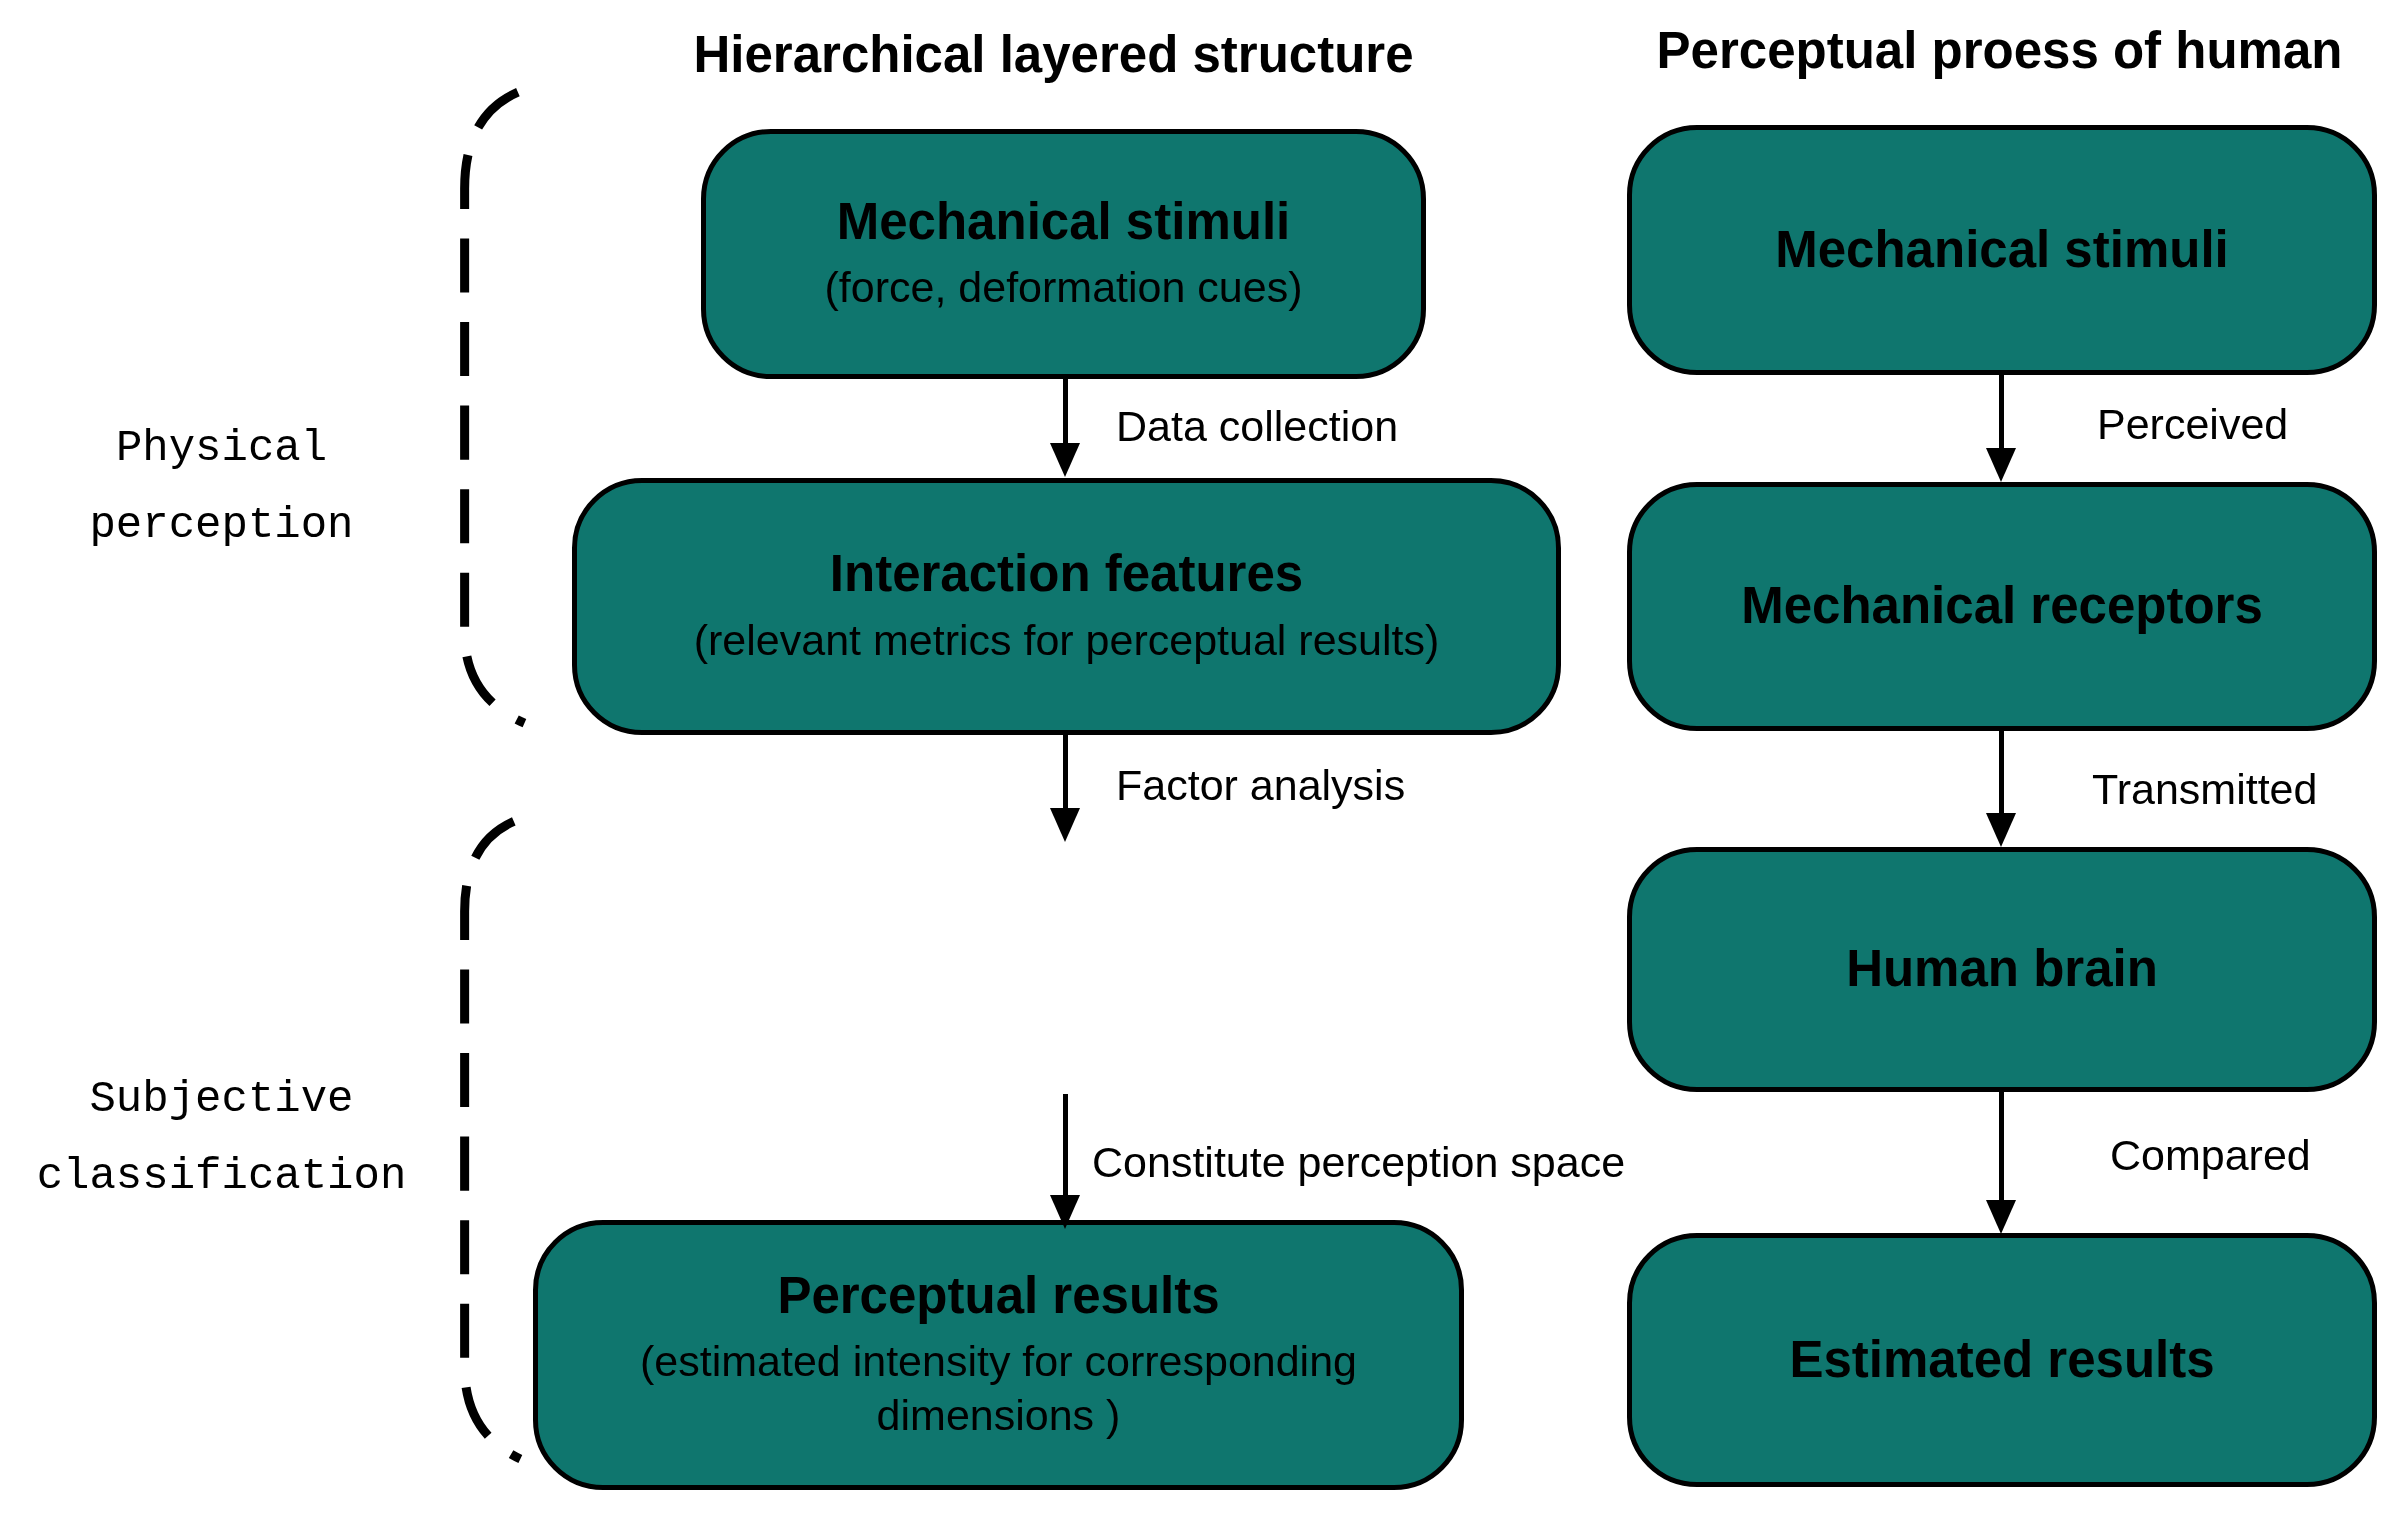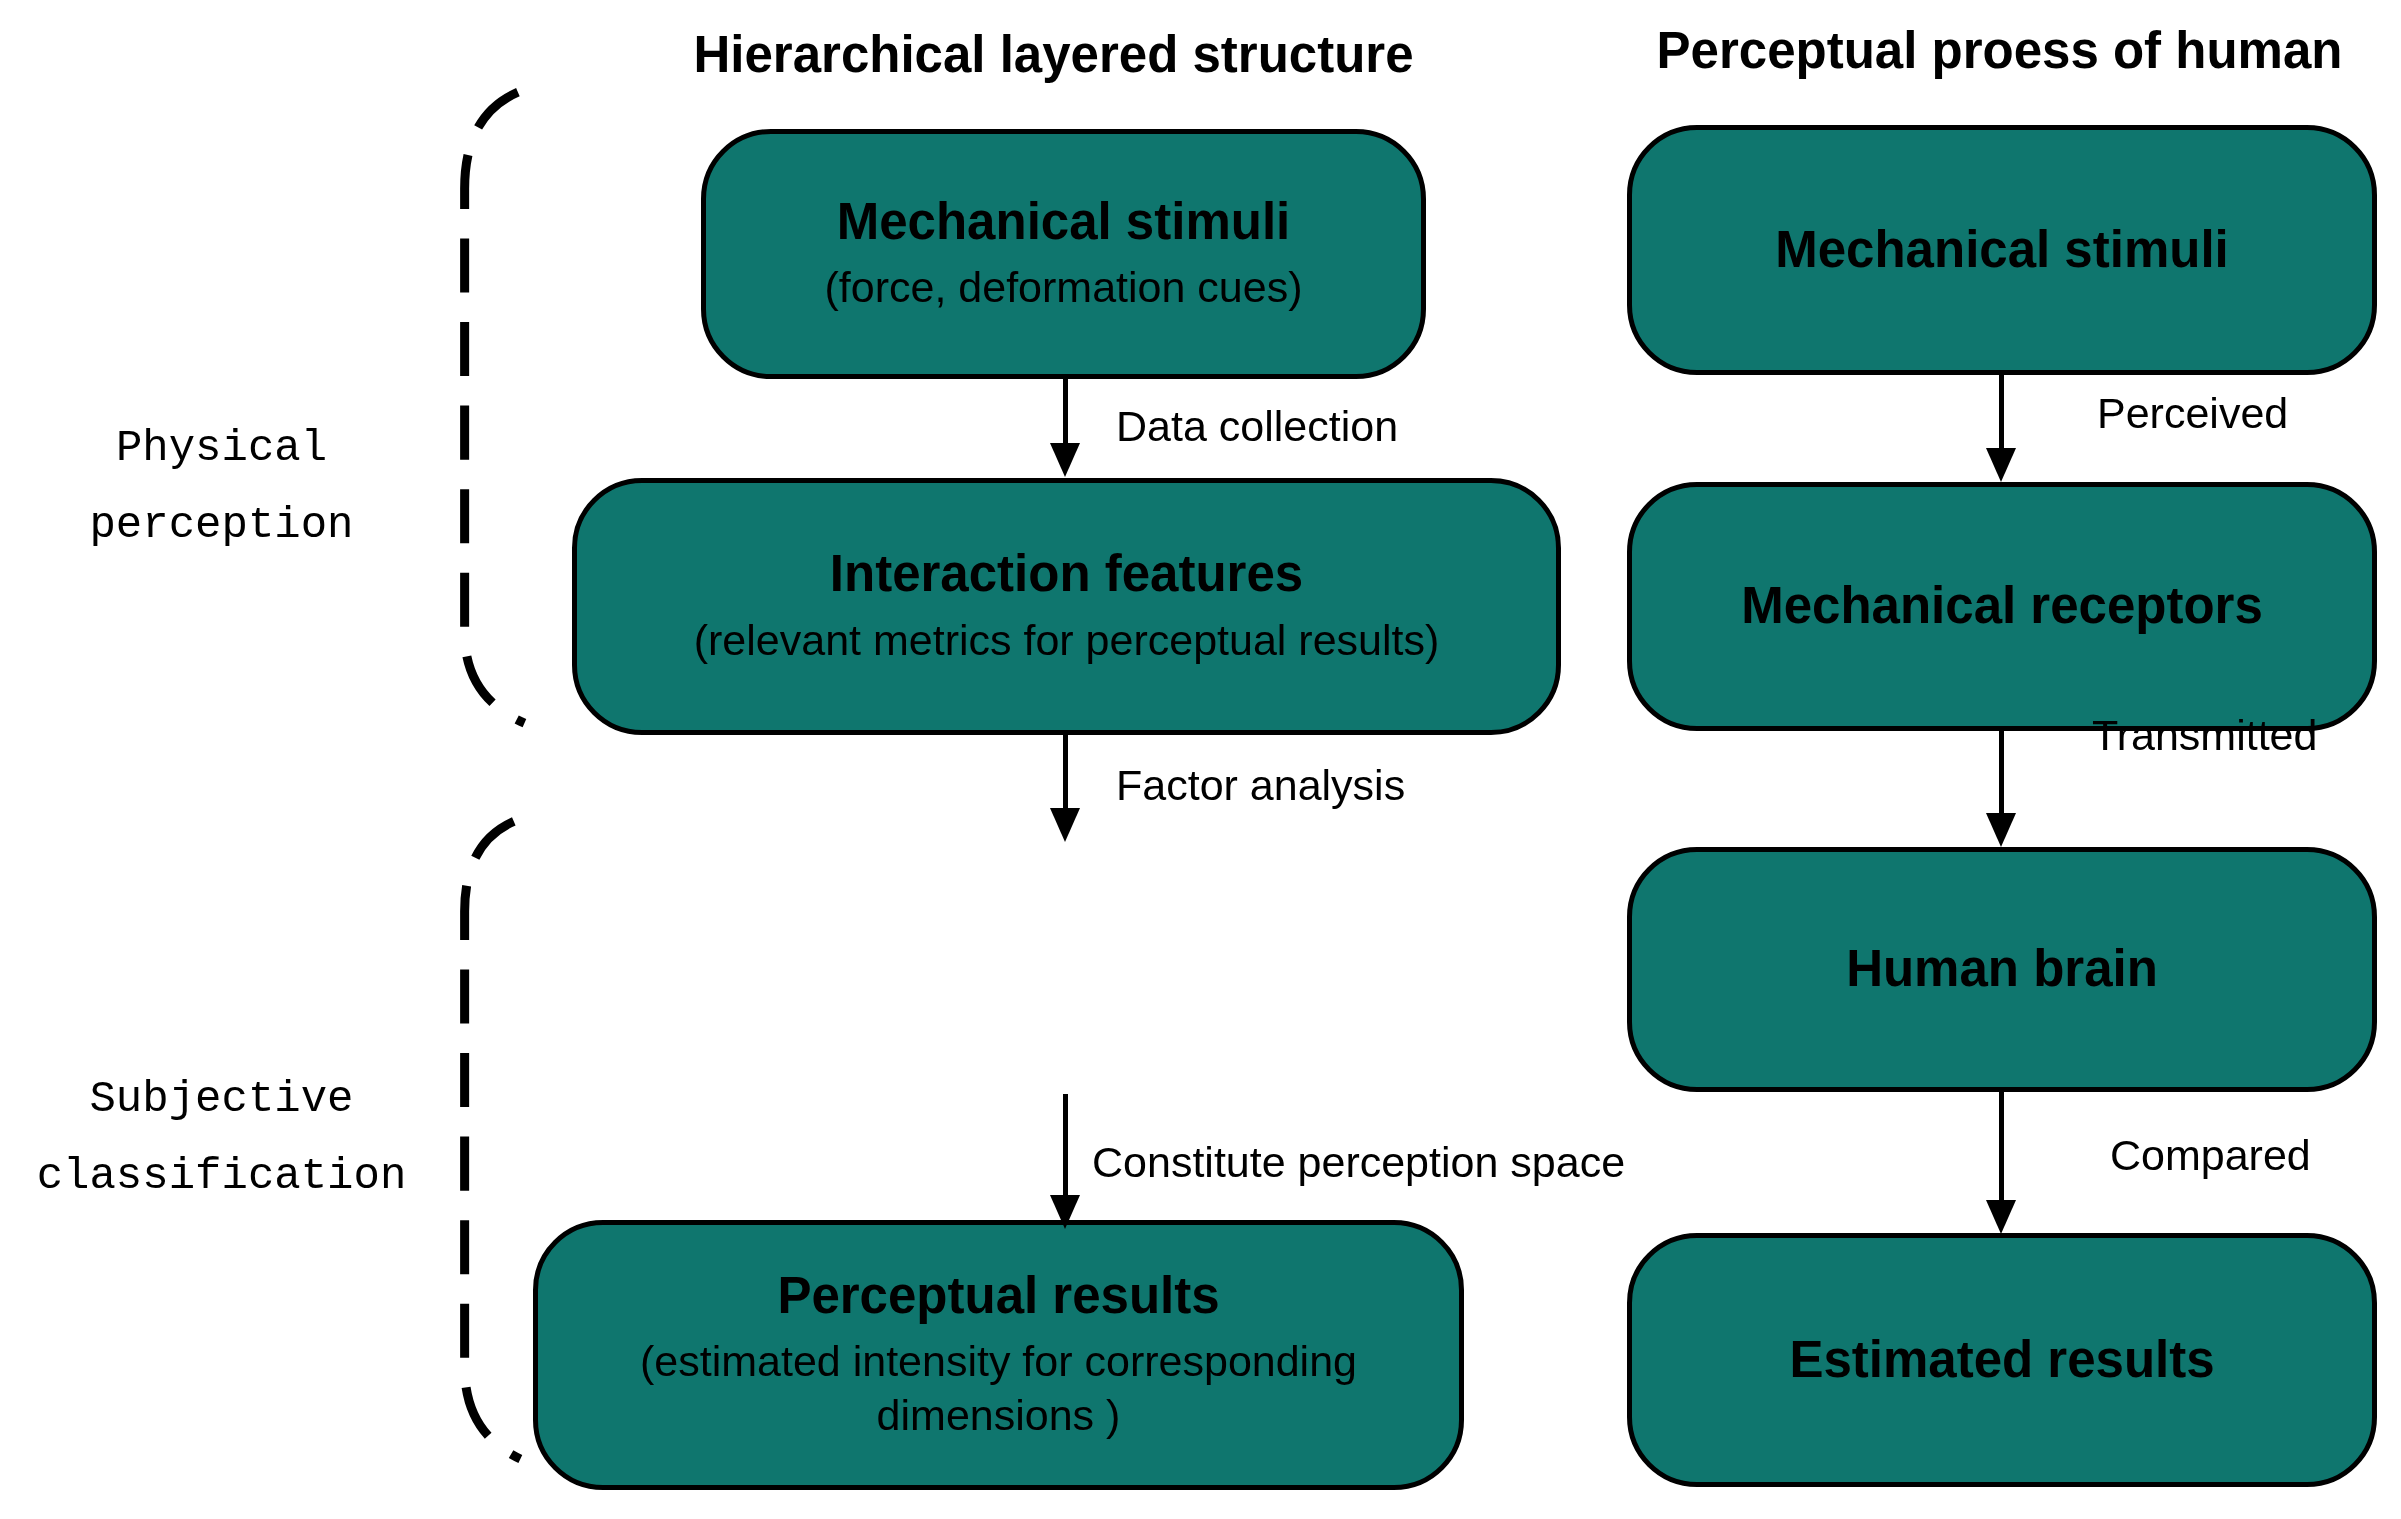--- a/index.html
+++ b/index.html
@@ -148,18 +148,18 @@
   </div>
   <div class="arrow" style="left:1986px; top:1092px; height:142px;">
     <div class="shaft"></div>
     <div class="head"></div>
   </div>
 
   <div class="arrow-label" style="left:1116px; top:402px;">Data collection</div>
   <div class="arrow-label" style="left:1116px; top:761px;">Factor analysis</div>
   <div class="arrow-label" style="left:1092px; top:1138px;">Constitute perception space</div>
 
-  <div class="arrow-label" style="left:2097px; top:389px;">Perceived</div>
-  <div class="arrow-label" style="left:2092px; top:711px;">Transmitted</div>
+  <div class="arrow-label" style="left:2097px; top:400px;">Perceived</div>
+  <div class="arrow-label" style="left:2092px; top:765px;">Transmitted</div>
   <div class="arrow-label" style="left:2110px; top:1131px;">Compared</div>
 
 </div>
 
 
 </body></html>

